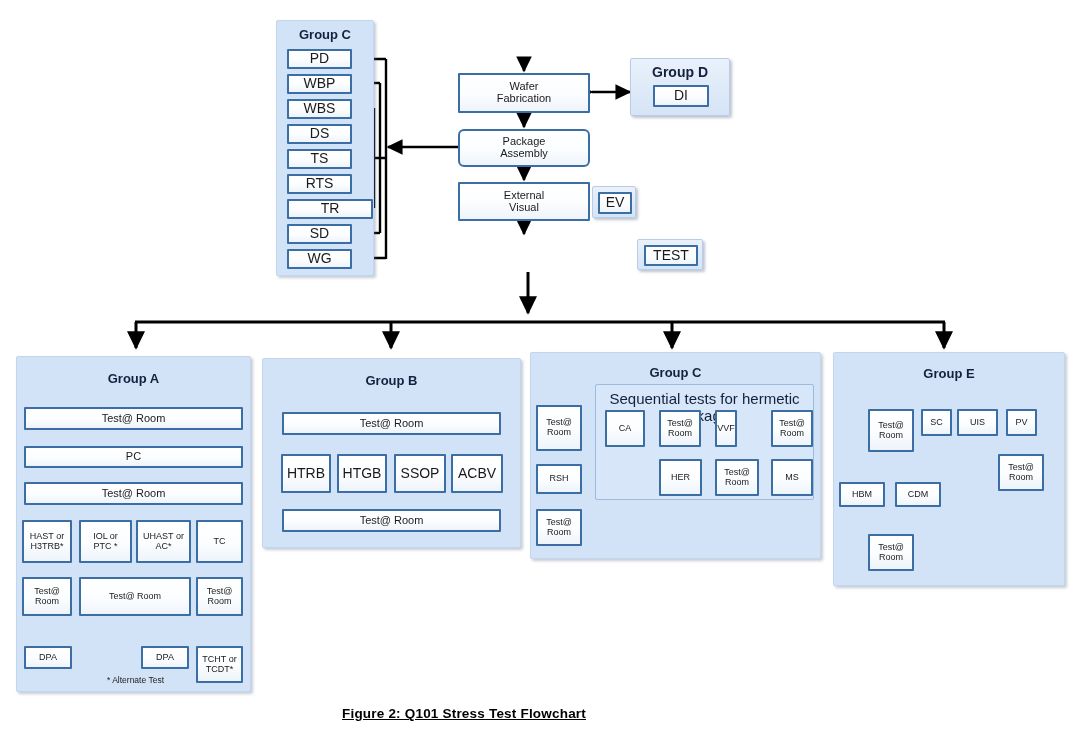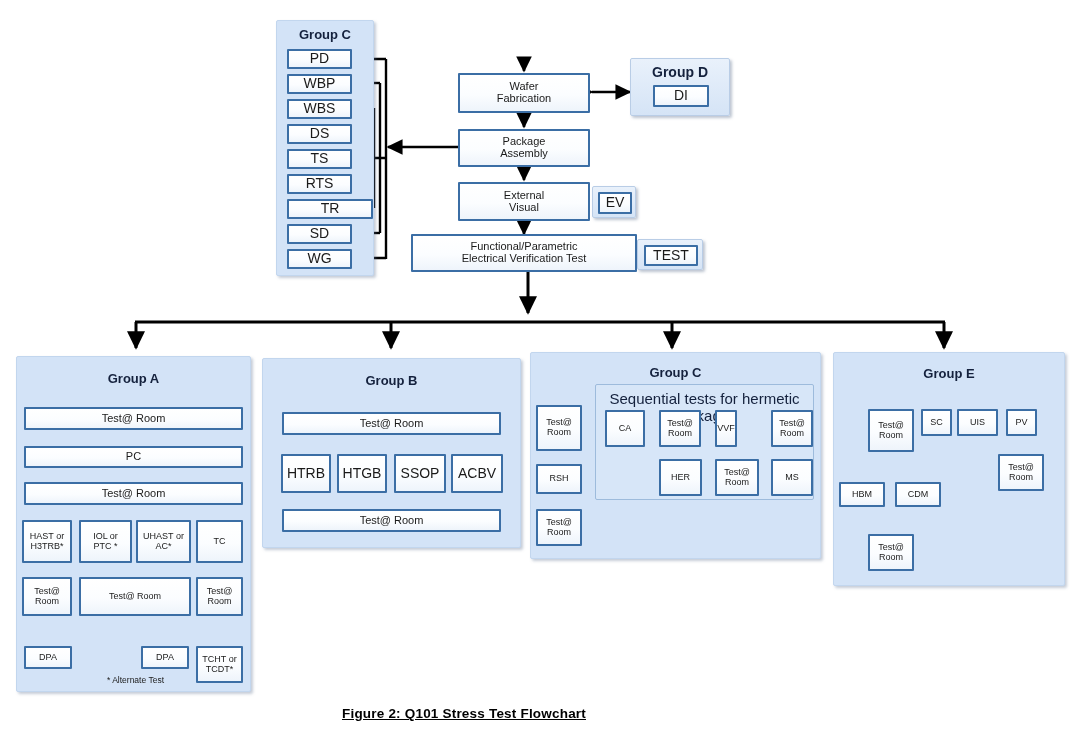--- a/index.html
+++ b/index.html
@@ -183,34 +183,30 @@
       <line x1="1021" y1="440" x2="1021" y2="453" marker-end="url(#ar)"></line>
     </g>
   </svg>
 
 
   <div class="box" style="left:458px;top:73px;width:132px;height:40px;">
     <span style="white-space:pre-line">Wafer
 Fabrication</span>
   </div>
 
-  <div class="box" style="left:458px;top:129px;width:132px;height:38px;">
+  <div class="box" style="left:458px;top:129px;width:132px;height:38px;border-radius:6px;">
     <span style="white-space:pre-line">Package
 Assembly</span>
   </div>
 
   <div class="box" style="left:458px;top:182px;width:132px;height:39px;">
     <span style="white-space:pre-line">External
 Visual</span>
   </div>
 
-  <div class="box" style="left:411px;top:234px;width:226px;height:38px;">
-    <span style="white-space:pre-line">Functional/Parametric
-Electrical Verification Test</span>
-  </div>
 
   <div class="chip-panel" style="left:592px;top:186px;width:44px;height:32px;">
     <div class="box sm" style="left:5px;top:5px;width:34px;height:22px;font-weight:normal;">
       <span>EV</span>
     </div>
   </div>
 
   <div class="chip-panel" style="left:637px;top:239px;width:66px;height:31px;">
     <div class="box sm" style="left:6px;top:5px;width:54px;height:21px;">
       <span>TEST</span>

